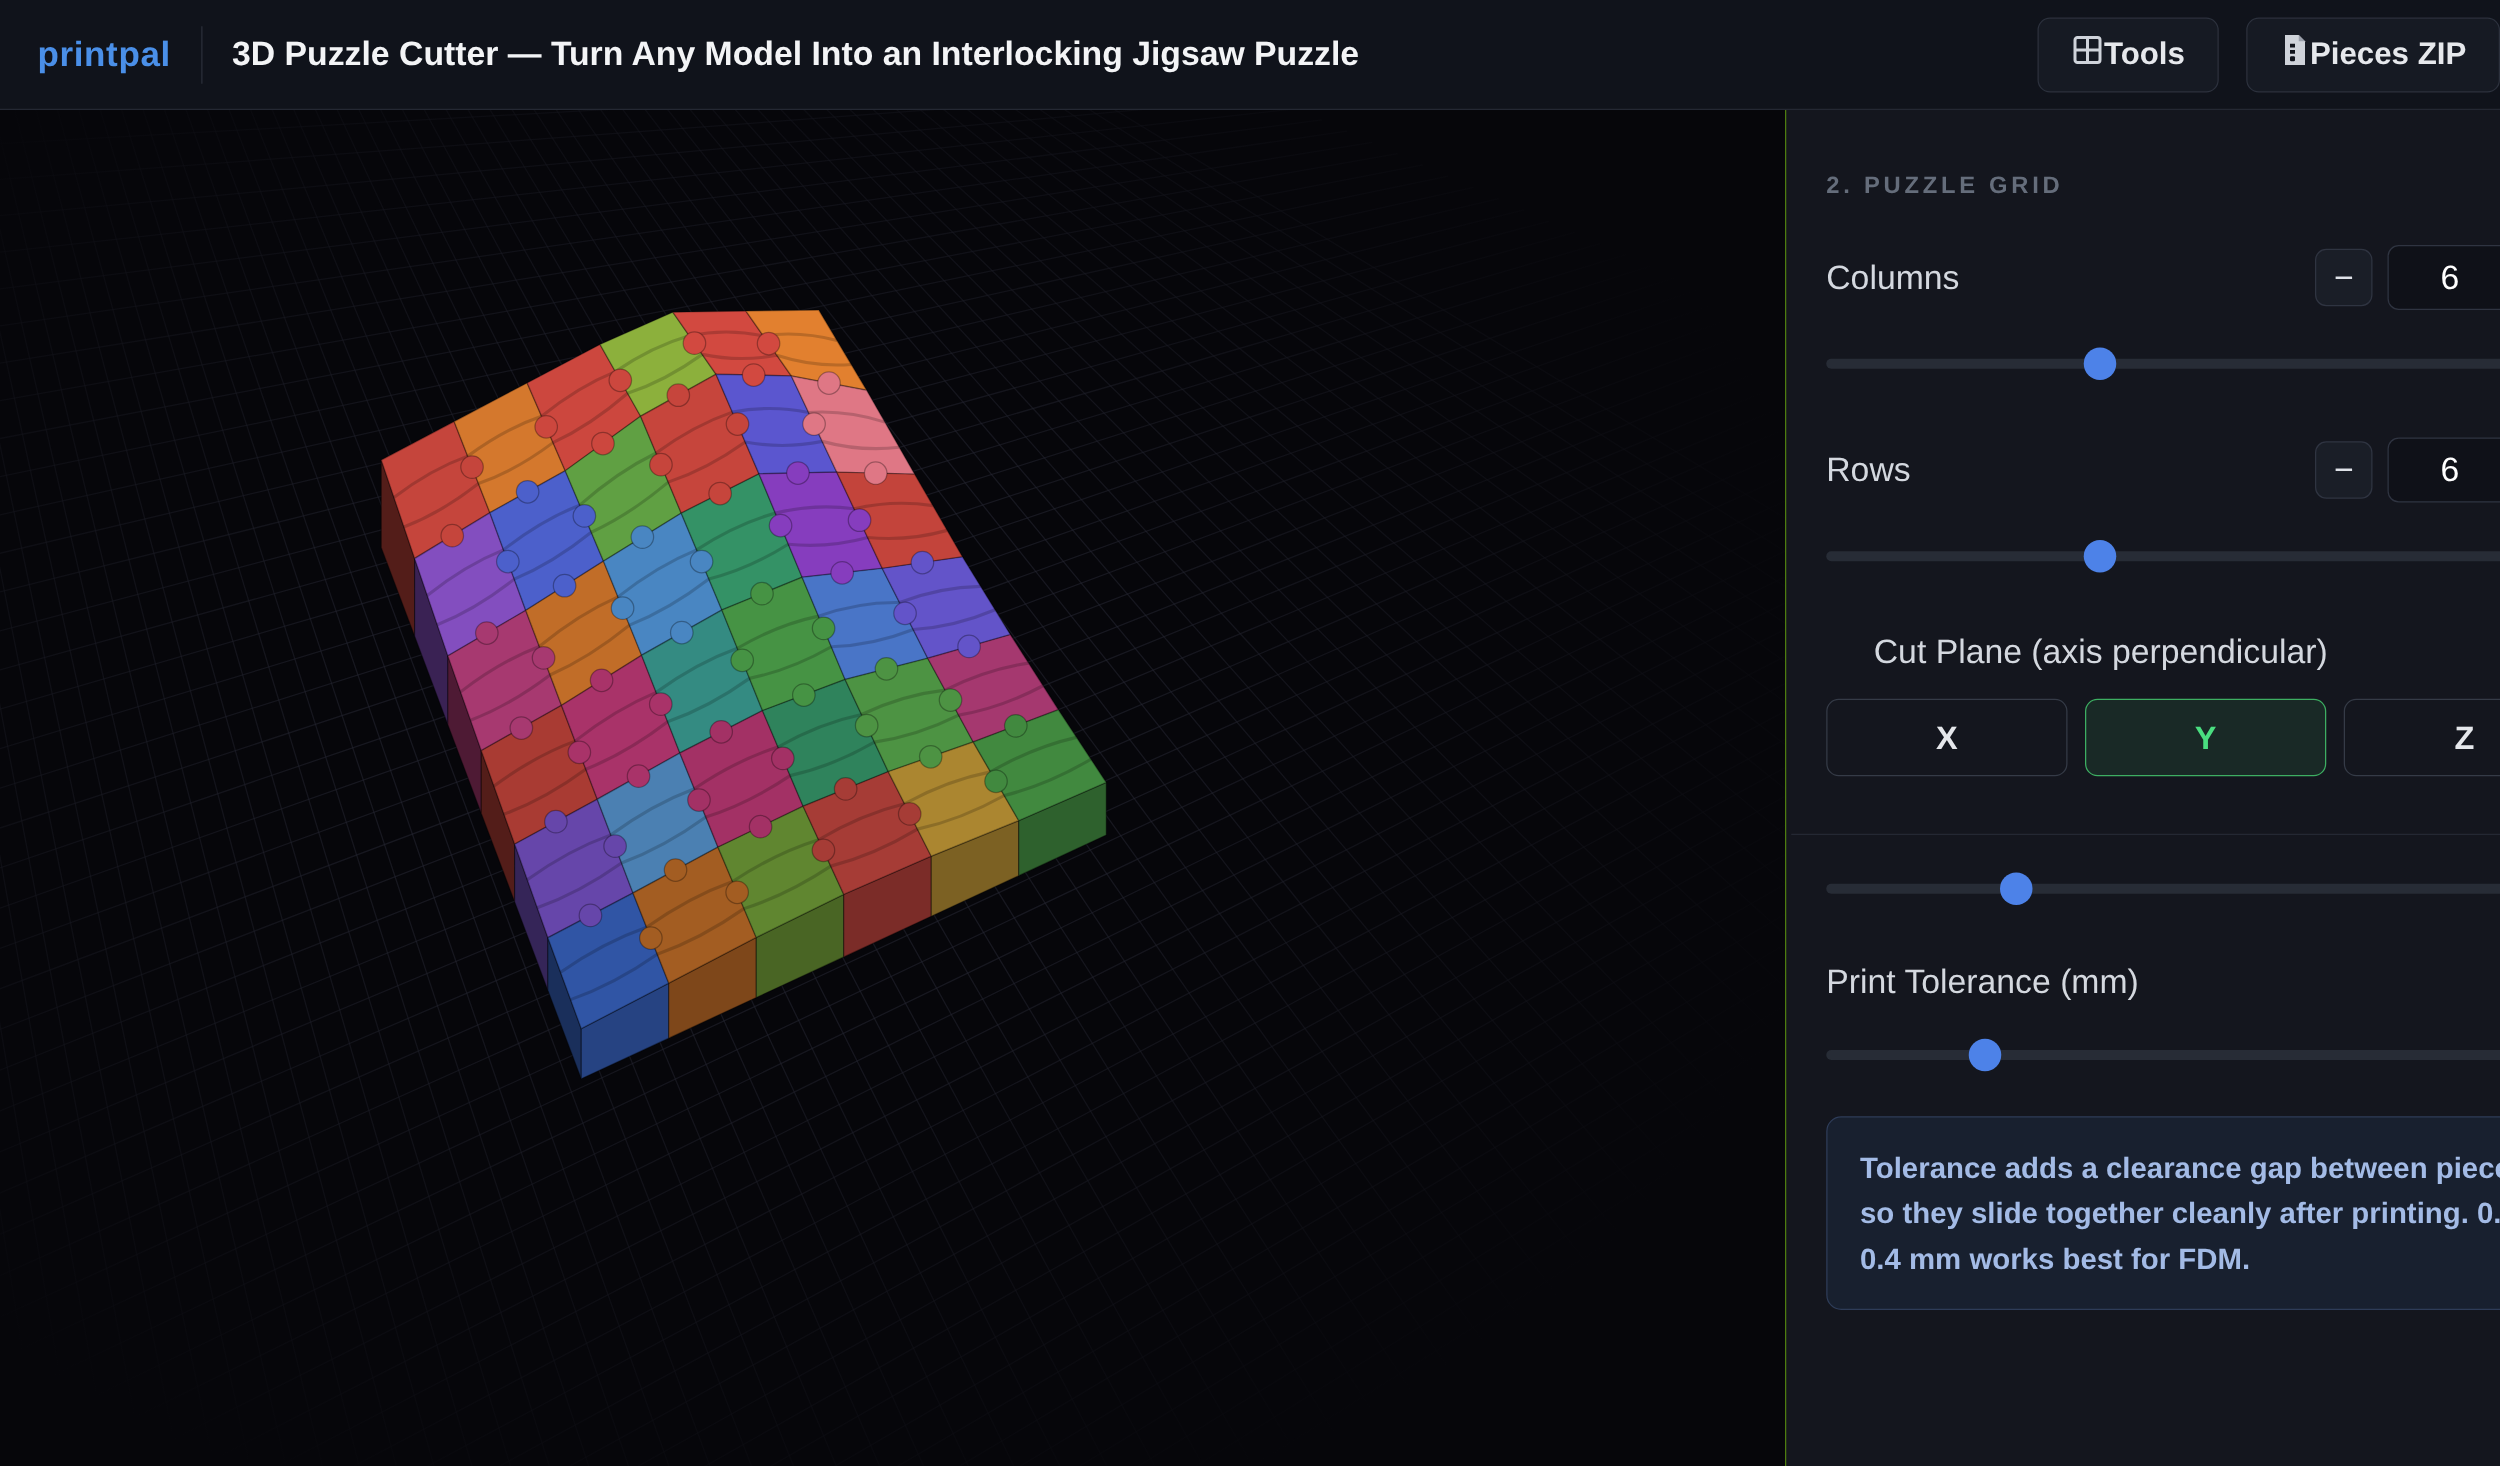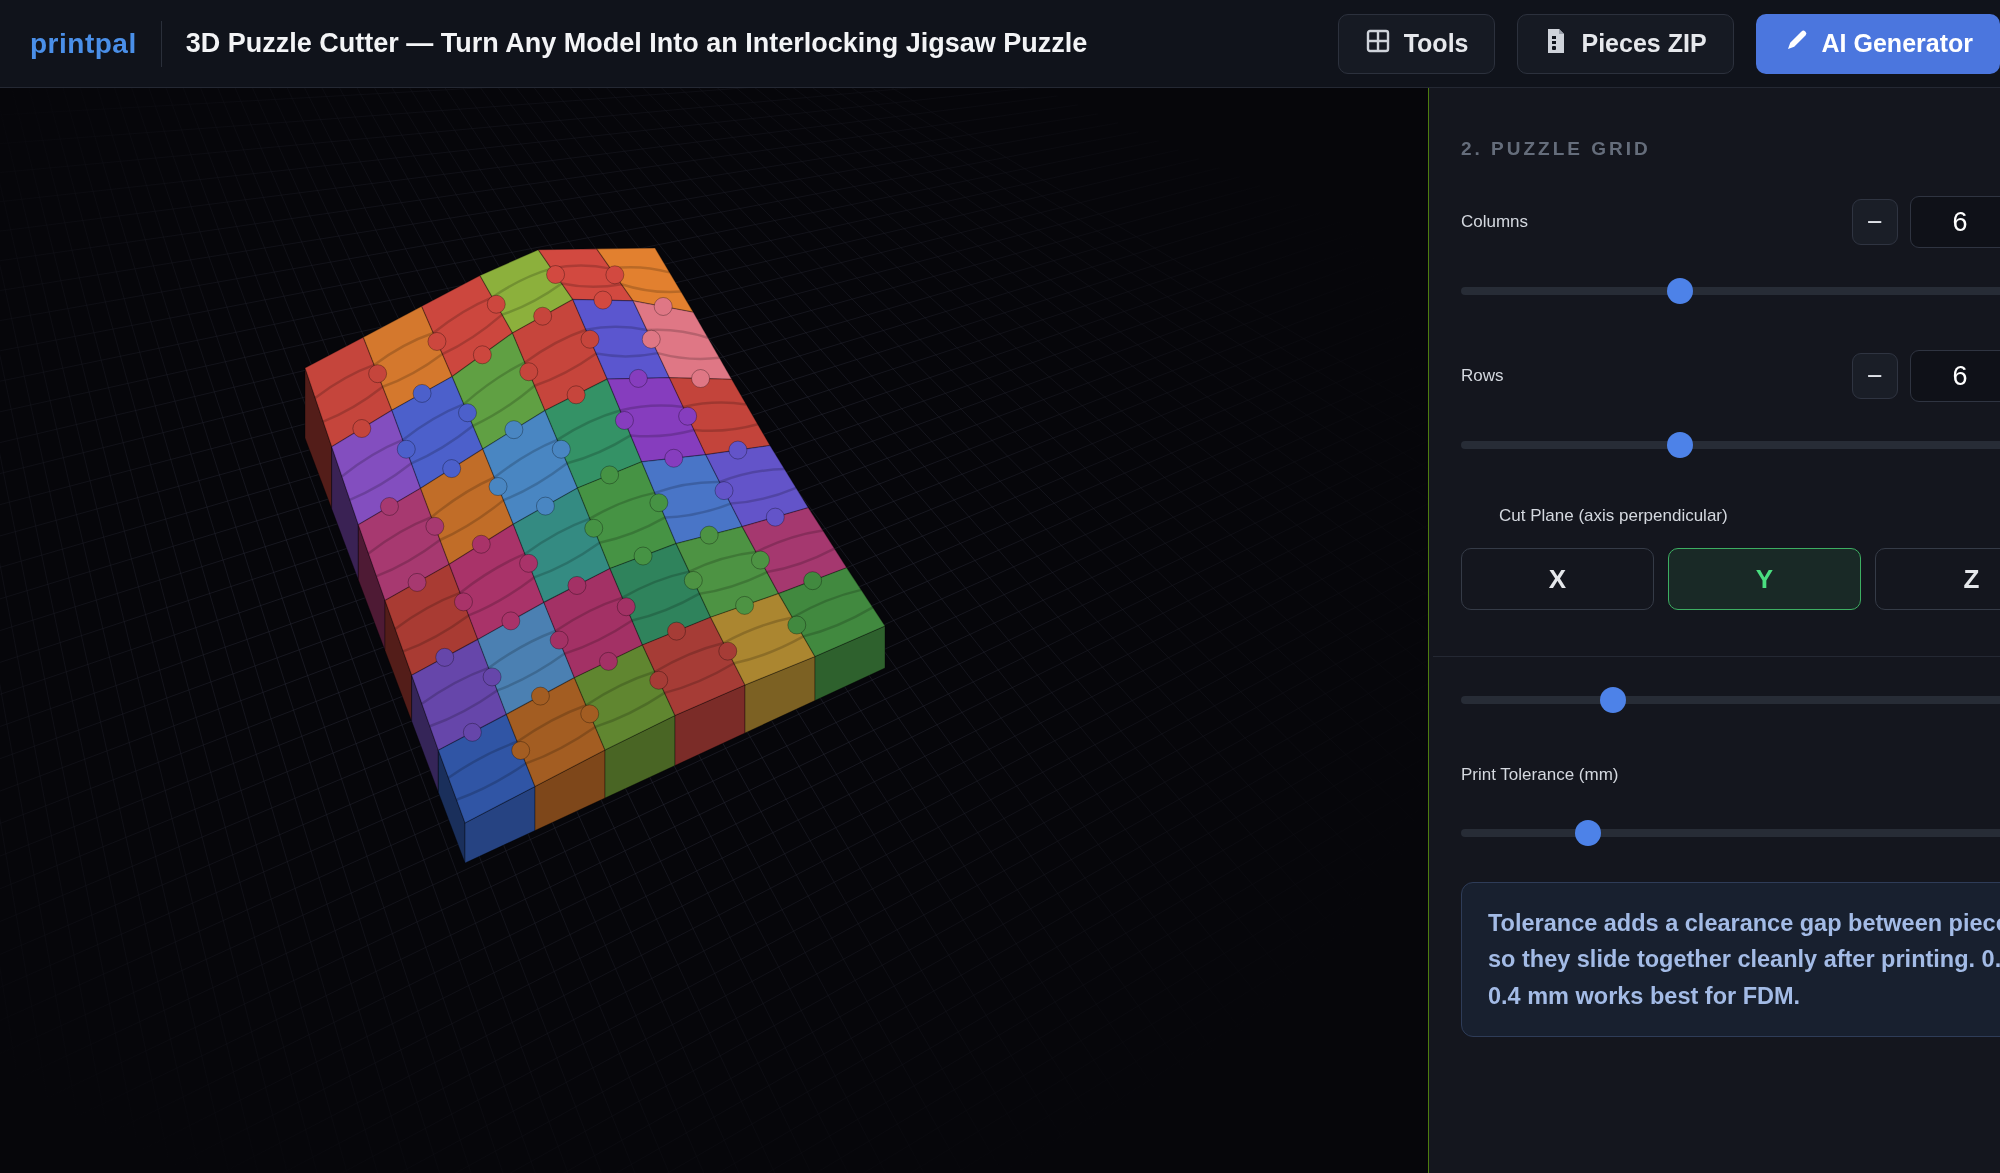--- a/index.html
+++ b/index.html
@@ -18,21 +18,21 @@
     overflow:hidden; gap:18px;
   }
   .logo { font-size:28px; font-weight:800; letter-spacing:0.5px; color:#4a8fe8; flex:none; }
   .vdiv { width:1px; height:46px; background:#2a2f3a; flex:none; margin:0 6px; }
   .title {
     font-size:27px; font-weight:700; color:#f3f4f6; white-space:nowrap;
     overflow:hidden; flex-shrink:1; min-width:0;
   }
   .spacer { flex:1; min-width:10px; }
   .btn {
-    display:inline-flex; align-items:center; justify-content:center; gap:13px;
+    display:inline-flex; align-items:center; justify-content:center; 
     height:60px; padding:0 26px; border-radius:10px; border:1px solid transparent;
     font-size:25px; font-weight:700; white-space:nowrap; flex:none; cursor:pointer;
   }
   .btn-ghost { background:#161a23; border-color:#2c313d; color:#e6e8ec; }
   .btn-green { background:#4cab7d; color:#ffffff; }
   .btn-blue  { background:#4b76de; color:#ffffff; }
   .btn svg { flex:none; }
   .header .btn + .btn { margin-left:4px; }
 
   
@@ -40,21 +40,21 @@
   .canvas { width:1428px; flex:none; position:relative; background:#06060a; }
   .canvas svg { position:absolute; left:0; top:0; }
 
   
   .sidebar {
     width:664px; flex:none; background:#14161e; border-left:1px solid #4d7c0f;
     padding:0 24px 0 32px; overflow:hidden;
   }
   .section-title { font-size:19px; font-weight:700; letter-spacing:3px; color:#656d7b; }
   .row { display:flex; justify-content:space-between; align-items:center; }
-  .lbl { font-size:17px; color:#d4d8df; }
+  .lbl { font-size:27px; color:#d4d8df; }
   .val-blue { font-size:27px; font-weight:700; color:#4d82e8; }
 
   .stepper { display:flex; gap:12px; align-items:center; }
   .step-btn {
     width:46px; height:46px; border-radius:9px; background:#1a1e27;
     border:1px solid #2f3441; color:#dfe2e8; font-size:27px; line-height:1;
     display:flex; align-items:center; justify-content:center; cursor:pointer;
   }
   .val-box {
     width:100px; height:52px; border-radius:9px; background:#0f1118;
@@ -122,28 +122,20 @@
           <path d="M4 2h11l5 5v19H4z" fill="#cfd3da"></path>
           <path d="M15 2v5h5" fill="#9aa0ab"></path>
           <rect x="8" y="9" width="4" height="3" fill="#10131b"></rect>
           <rect x="8" y="14" width="4" height="3" fill="#10131b"></rect>
           <rect x="8" y="19" width="4" height="4" rx="1" fill="#10131b"></rect>
         </svg>
       </span>
       <span>Pieces ZIP</span>
     </button>
 
-    <button class="btn btn-blue">
-      <span>
-        <svg width="26" height="26" viewBox="0 0 26 26" fill="none">
-          <path d="M5 21l2.2-6.2L18.5 3.5a2.6 2.6 0 013.7 0l.3.3a2.6 2.6 0 010 3.7L11.2 18.8 5 21z" fill="#ffffff"></path>
-        </svg>
-      </span>
-      <span>AI Generator</span>
-    </button>
   </div>
 
   <div class="main">
 
     <div class="canvas">
       <svg id="vp" width="1428" height="1085" viewBox="0 0 1428 1085">
           <rect x="0" y="0" width="1428" height="1085" fill="#06060a"></rect>
           <g stroke="#262733" stroke-width="1" opacity="0.55"></g>
           <line x1="-212.1" y1="-26.000000000000114" x2="36.30000000000001" y2="1971.9999999999995" stroke="#262733" stroke-width="1" opacity="0.55"></line>
           <line x1="-195.45399999999998" y1="-26.289999999999964" x2="67.56199999999981" y2="1950.83" stroke="#262733" stroke-width="1" opacity="0.55"></line>

